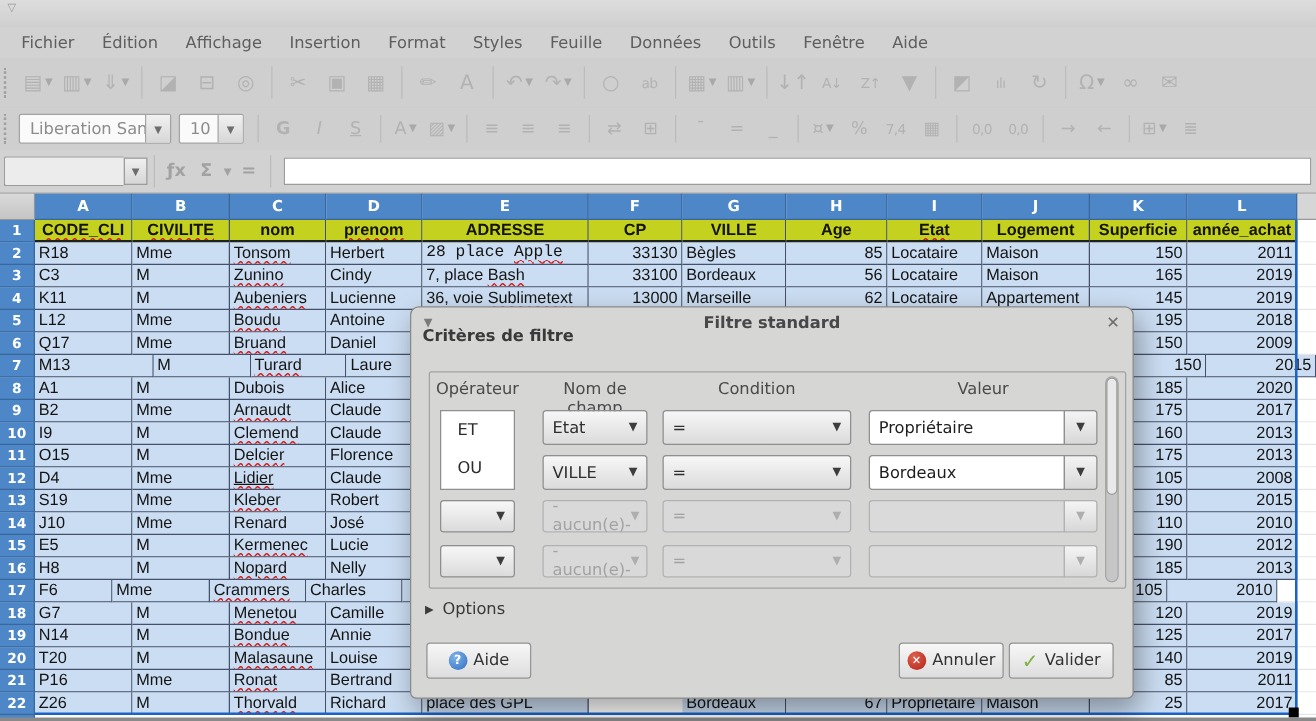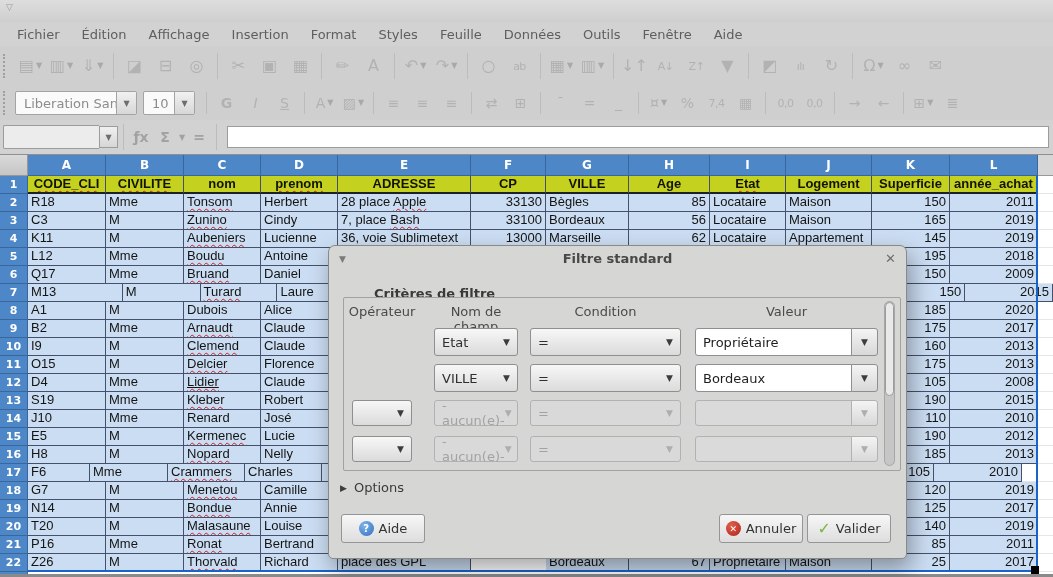--- a/index.html
+++ b/index.html
@@ -73,21 +73,21 @@
   #sel-handle{position:absolute;left:1031px;top:411px;width:8px;height:8px;background:#000;z-index:3;}
   #bottom-strip{position:absolute;left:0;bottom:0;width:100%;height:3px;background:#8a8a8a;z-index:4;}
 
   
   #dialog{position:absolute;left:328px;top:245px;width:577px;height:312px;background:#d6d6d4;
     border:1px solid #898989;border-radius:7px 7px 5px 5px;z-index:10;font-size:13px;color:#3a3a3a;
     box-shadow:4px 10px 22px rgba(0,0,0,.35);}
   .dlg-title{position:relative;height:26px;text-align:center;font-weight:bold;line-height:26px;color:#484848;}
   .dlg-menu{position:absolute;left:10px;top:0;font-size:9px;color:#7b7b7b;}
   .dlg-close{position:absolute;right:10px;top:0;font-size:13px;color:#6e6e6e;line-height:26px;}
-  .dlg-section{position:absolute;left:9px;top:40px;font-weight:bold;margin-left:36px;}
+  .dlg-section{position:absolute;left:9px;top:16px;font-weight:bold;}
   .dlg-group{position:absolute;left:14px;top:51px;width:556px;height:172px;border:1px solid #a2a2a2;
     border-radius:2px;}
   .col-label{position:absolute;top:6px;text-align:center;color:#4a4a4a;font-size:13px;}
   .combo-gray{position:absolute;height:28px;background:linear-gradient(#f7f7f7,#dbdbdb);
     border:1px solid #8f8f8f;border-radius:3px;box-sizing:border-box;display:flex;align-items:center;
     justify-content:space-between;padding:0 7px;color:#2e2e2e;}
   .combo-gray .ca{font-size:9px;color:#3d3d3d;}
   .combo-gray.dis{background:#d9d9d9;border-color:#b2b2b2;color:#a3a3a3;}
   .combo-gray.dis .ca{color:#aeaeae;}
   .value-combo{position:absolute;height:28px;display:flex;}
@@ -380,21 +380,21 @@
           <div class="cell hdr" style="width: 78px;">Superficie</div>
           <div class="cell hdr" style="width: 88px;">année_achat</div>
           <div class="row-filler"></div>
         </div>
         <div class="grow">
           <div class="rowhdr">2</div>
           <div class="cell" style="width: 78px;">R18</div>
           <div class="cell" style="width: 78px;">Mme</div>
           <div class="cell" style="width: 77px;"><span class="wavy">Tonsom</span></div>
           <div class="cell" style="width: 77px;">Herbert</div>
-          <div class="cell" style="width: 133px;">28 place <span class="wavy">Apple</span></div>
+          <div class="cell" style="width: 133px; font-family: Liberation Mono, monospace;">28 place <span class="wavy">Apple</span></div>
           <div class="cell num" style="width: 75px;">33130</div>
           <div class="cell" style="width: 83px;">Bègles</div>
           <div class="cell num" style="width: 81px;">85</div>
           <div class="cell" style="width: 76px;">Locataire</div>
           <div class="cell" style="width: 86px;">Maison</div>
           <div class="cell num" style="width: 78px;">150</div>
           <div class="cell num" style="width: 88px;">2011</div>
           <div class="row-filler"></div>
         </div>
         <div class="grow">
@@ -791,20 +791,24 @@
             <span class="ca">▼</span>
           </div>
           <div class="combo-gray dis" style="left: 186px; top: 138px; width: 151px; height: 26px;">
             <span>=</span>
             <span class="ca">▼</span>
           </div>
           <div class="value-combo dis" style="left: 351px; top: 138px; width: 183px; height: 26px;">
             <div class="vc-input"></div>
             <div class="vc-btn">▼</div>
           </div>
+        </div>
+      <div class="op-list" id="oplist">
+          <div class="op-item">ET</div>
+          <div class="op-item">OU</div>
         </div>
       <div class="vsb">
         <div class="vsb-thumb"></div>
       </div>
     </div>
     <div class="dlg-options">
       <span class="tri">▶</span>
       <span>Options</span>
     </div>
     <div class="dlg-btn" id="btn-help">

